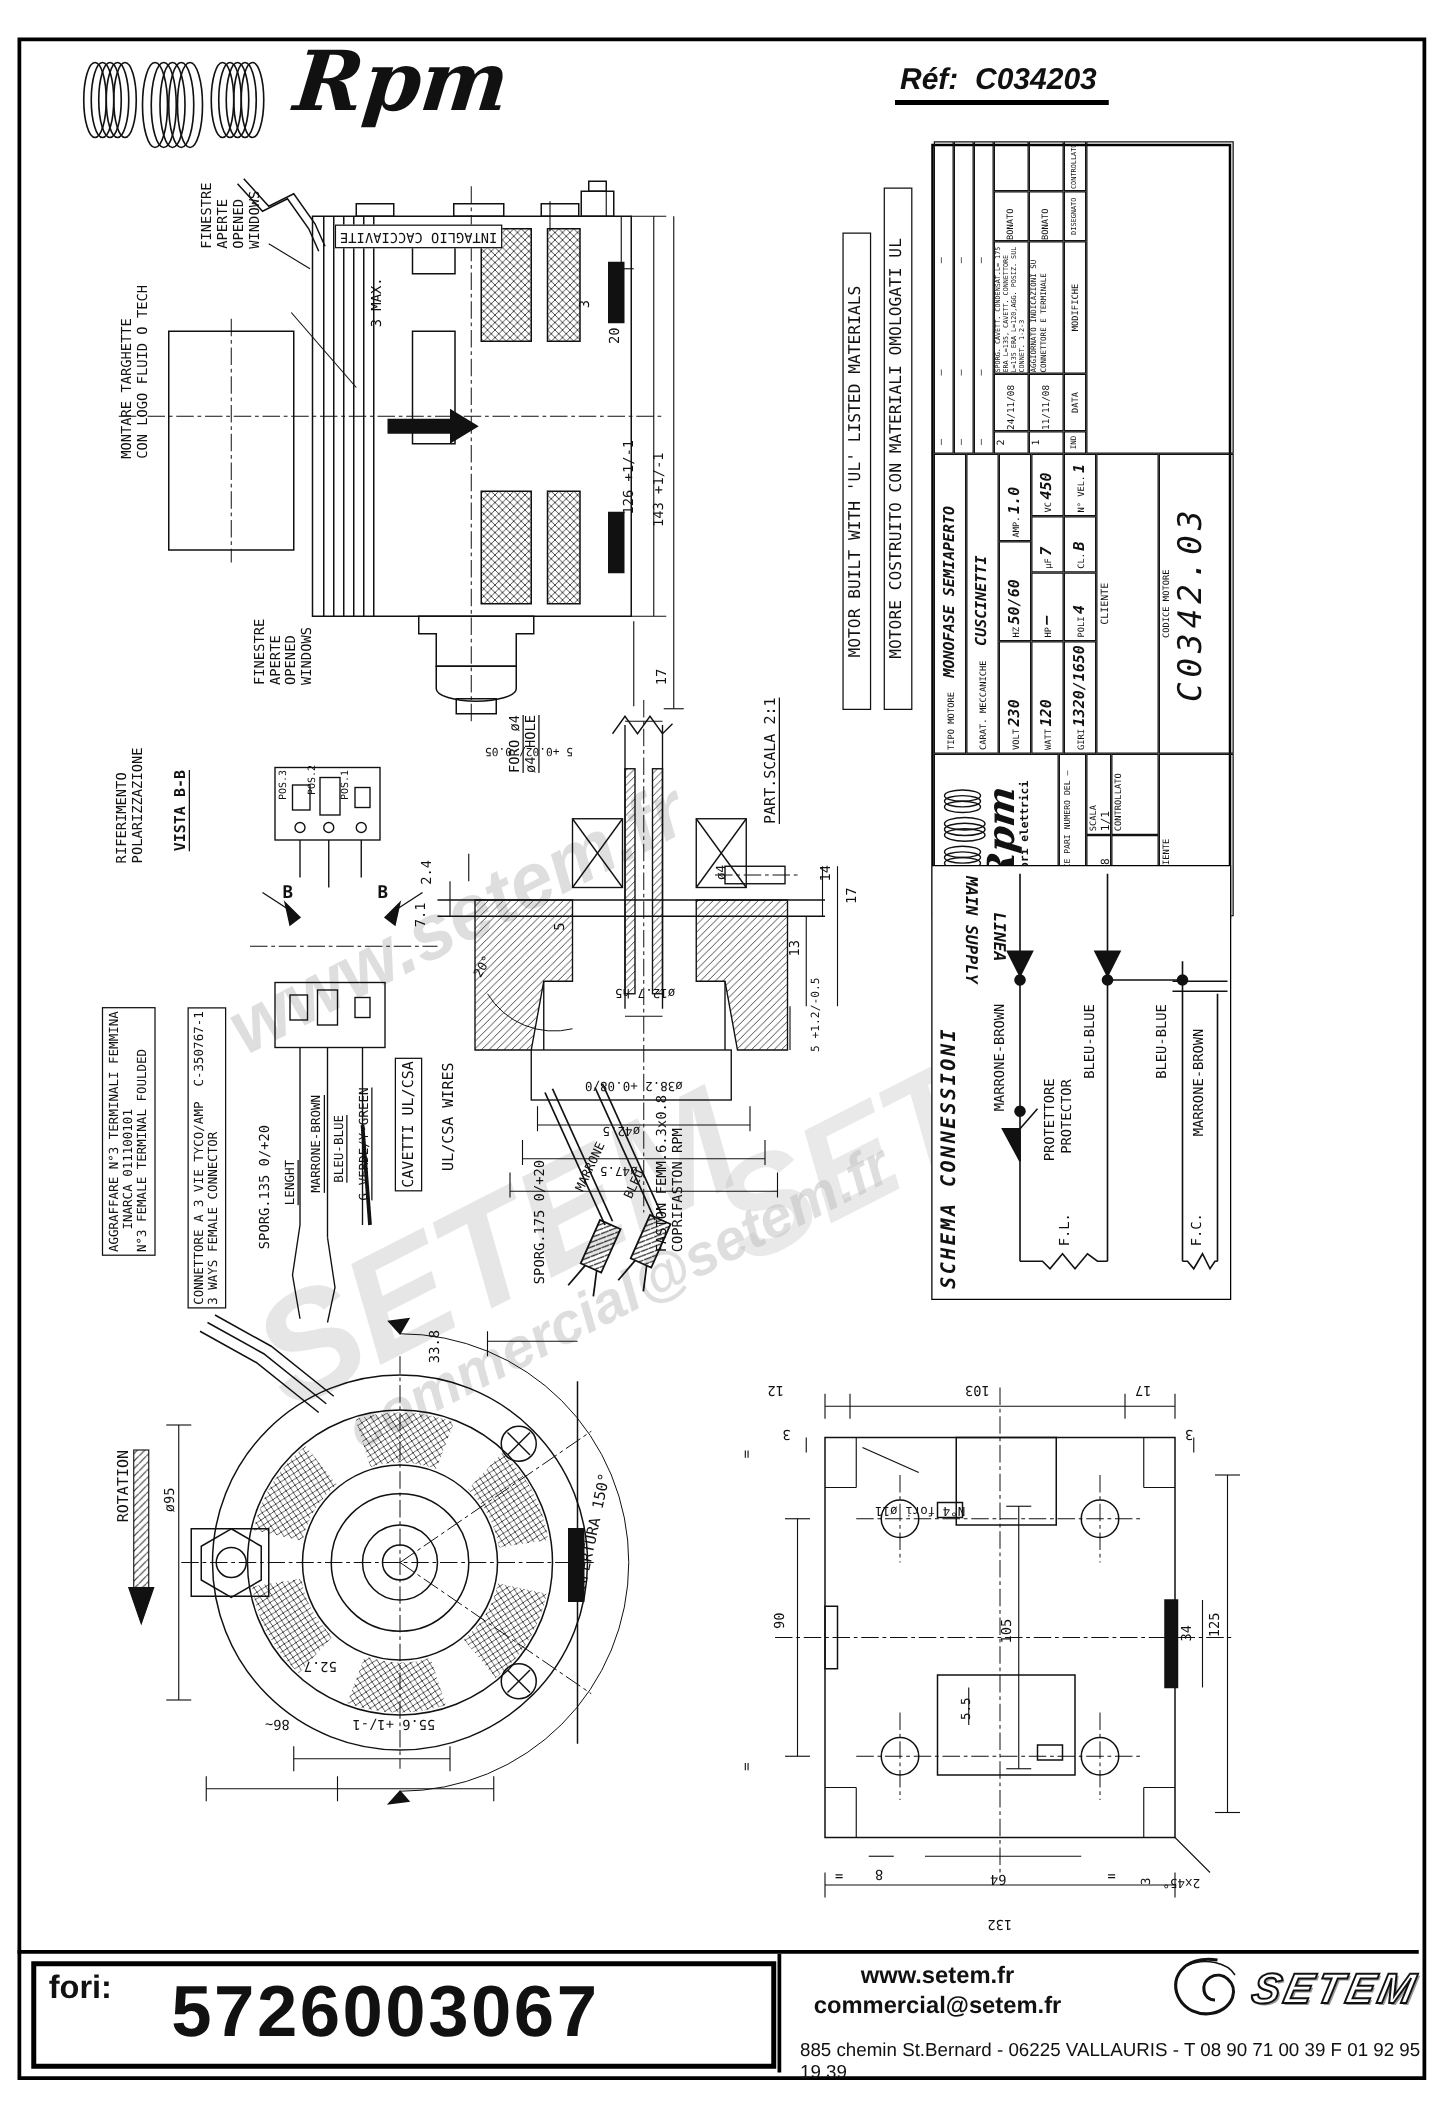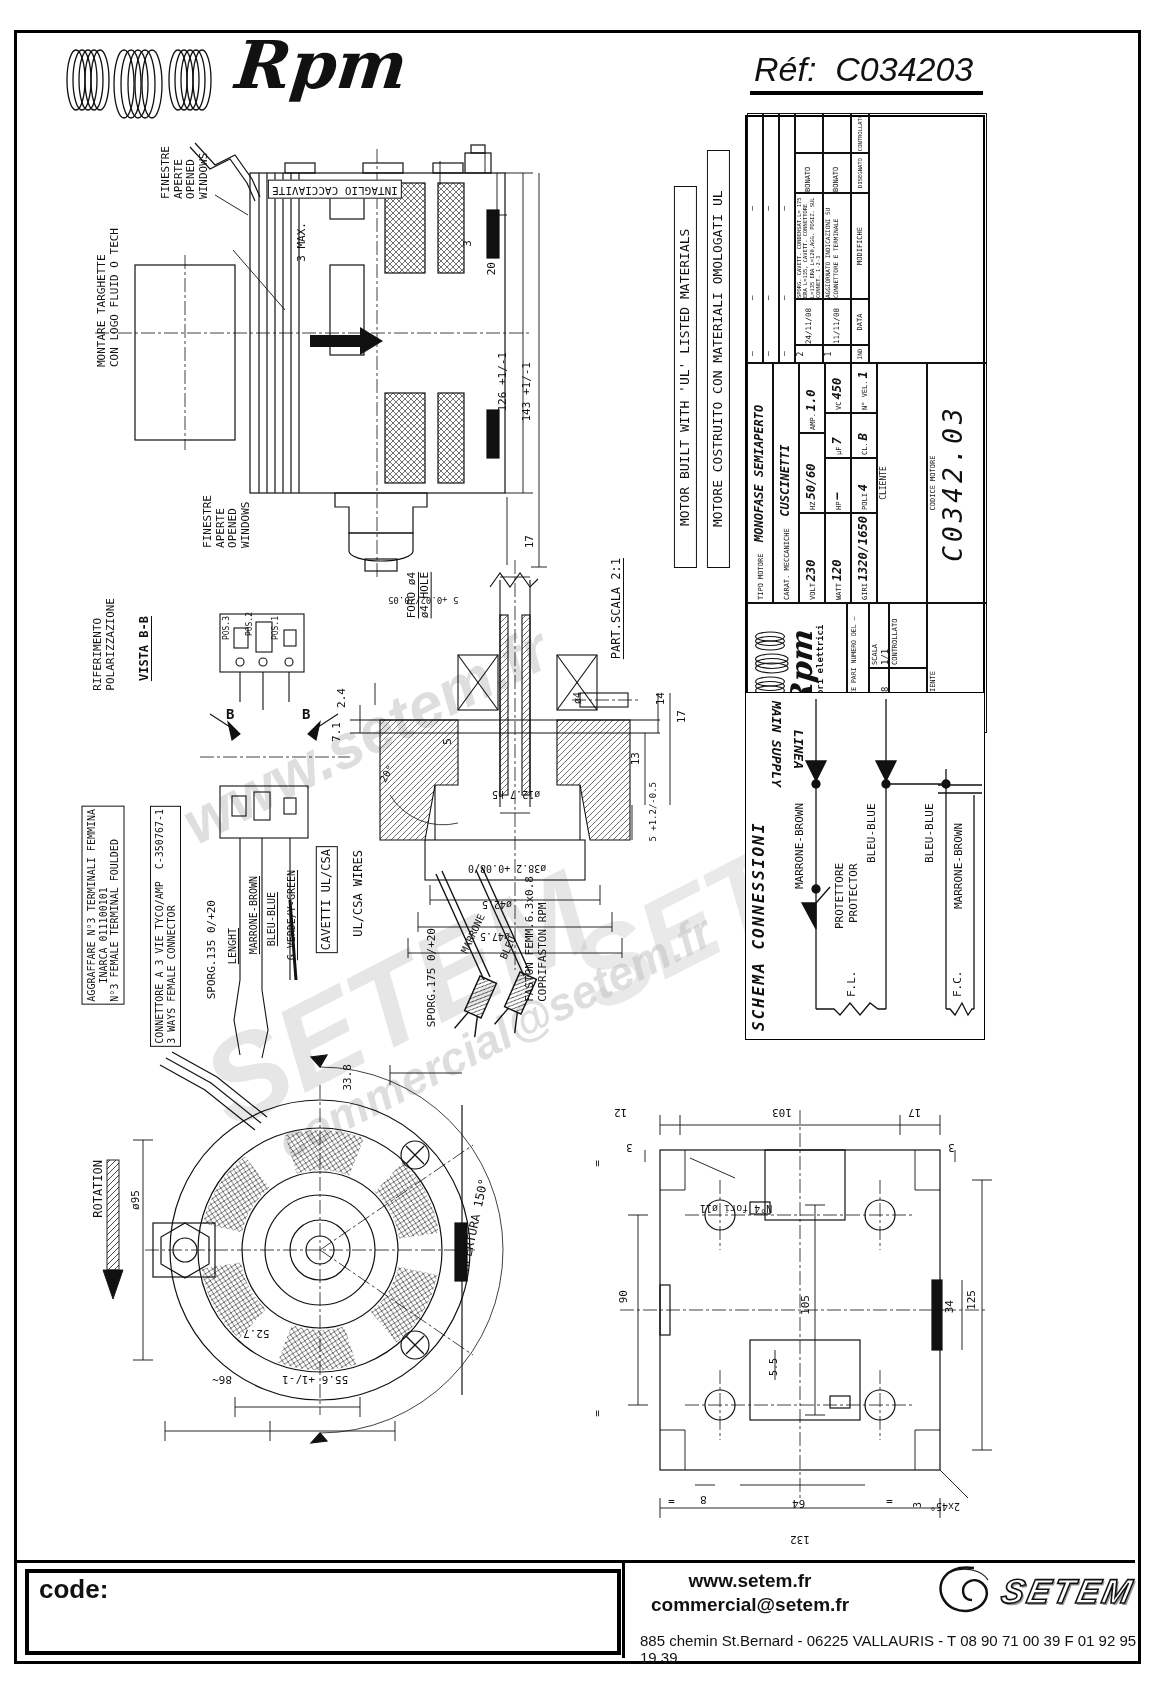--- a/index.html
+++ b/index.html
@@ -50,21 +50,21 @@
         <ellipse cx="140" cy="38" rx="9" ry="30"></ellipse>
           <ellipse cx="146" cy="38" rx="9" ry="30"></ellipse>
         <ellipse cx="152" cy="38" rx="9" ry="30"></ellipse>
           <ellipse cx="158" cy="38" rx="9" ry="30"></ellipse>
         <ellipse cx="164" cy="38" rx="9" ry="30"></ellipse>
       </g>
     </g>
   </svg>
   <div class="lbl rpm-script" style="left:236px;top:28px;font-size:66px;">Rpm</div>
 
-  <div class="lbl" style="left:750px;top:50px;font-size:34px;font-weight:normal;font-style:italic;border-bottom:4px solid #000;padding:0 10px 2px 4px;font-family:'Liberation Sans',sans-serif;">
+  <div class="lbl" style="left:716px;top:50px;font-size:24px;font-weight:bold;font-style:italic;border-bottom:4px solid #000;padding:0 10px 2px 4px;font-family:'Liberation Sans',sans-serif;">
     <span>Réf:</span>&nbsp;&nbsp;<span>C034203</span>
   </div>
 
   <div class="wm" style="left:165px;top:700px;font-size:62px;transform:rotate(-27deg);">www.setem.fr</div>
   <div class="wm" style="left:190px;top:930px;font-size:120px;transform:rotate(-27deg);opacity:.38;">SETEM</div>
   <div class="wm" style="left:560px;top:830px;font-size:110px;transform:rotate(-27deg);opacity:.34;">SETEM</div>
   <div class="wm" style="left:255px;top:1010px;font-size:46px;transform:rotate(-27deg);">commercial@setem.fr</div>
 
   <svg style="left:135px;top:135px" width="410" height="440" viewBox="0 0 410 440">
     <defs>
@@ -583,21 +583,22 @@
       <div class="lbl" style="left:130px;top:207px;font-size:11px;">MARRONE-BROWN</div>
       <div class="lbl" style="left:42px;top:100px;font-size:11px;">F.L.</div>
       <div class="lbl" style="left:42px;top:206px;font-size:11px;">F.C.</div>
     </div>
   </div>
 
   <div>
     <div style="position:absolute;left:14px;top:1560px;width:1121px;height:0;border-top:3px solid #000;"></div>
     <div style="position:absolute;left:17px;top:1563px;width:605px;height:95px;border-right:3px solid #000;">
       <div style="position:absolute;left:8px;top:6px;width:588px;height:78px;border:4px solid #000;"></div>
-      <div class="lbl ftr" style="left:22px;top:12px;font-size:26px;font-weight:bold;">code:</div>
+      <div class="lbl ftr" style="left:22px;top:12px;font-size:26px;font-weight:bold;">fori:</div>
+      <div class="lbl ftr" style="left:120px;top:14px;font-size:58px;font-weight:bold;letter-spacing:2px;">5726003067</div>
     </div>
     <div class="lbl ftr" style="left:630px;top:1570px;width:240px;text-align:center;font-size:19px;font-weight:bold;">www.setem.fr</div>
     <div class="lbl ftr" style="left:600px;top:1594px;width:300px;text-align:center;font-size:19px;font-weight:bold;">commercial@setem.fr</div>
     <div class="lbl ftr" style="left:640px;top:1632px;width:500px;font-size:15px;">885 chemin St.Bernard  -  06225 VALLAURIS  -  T 08 90 71 00 39   F 01 92 95 19 39</div>
     <svg style="left:930px;top:1562px" width="70" height="62" viewBox="0 0 70 62">
       <g stroke="#111" fill="none" stroke-width="2.5">
         <path d="M44,6 C16,2 4,22 14,38 C24,54 50,52 56,36 C60,24 48,14 38,20 C30,25 32,38 42,38"></path>
         <path d="M20,10 C34,4 52,8 58,18" stroke-width="1.2"></path>
       </g>
     </svg>

